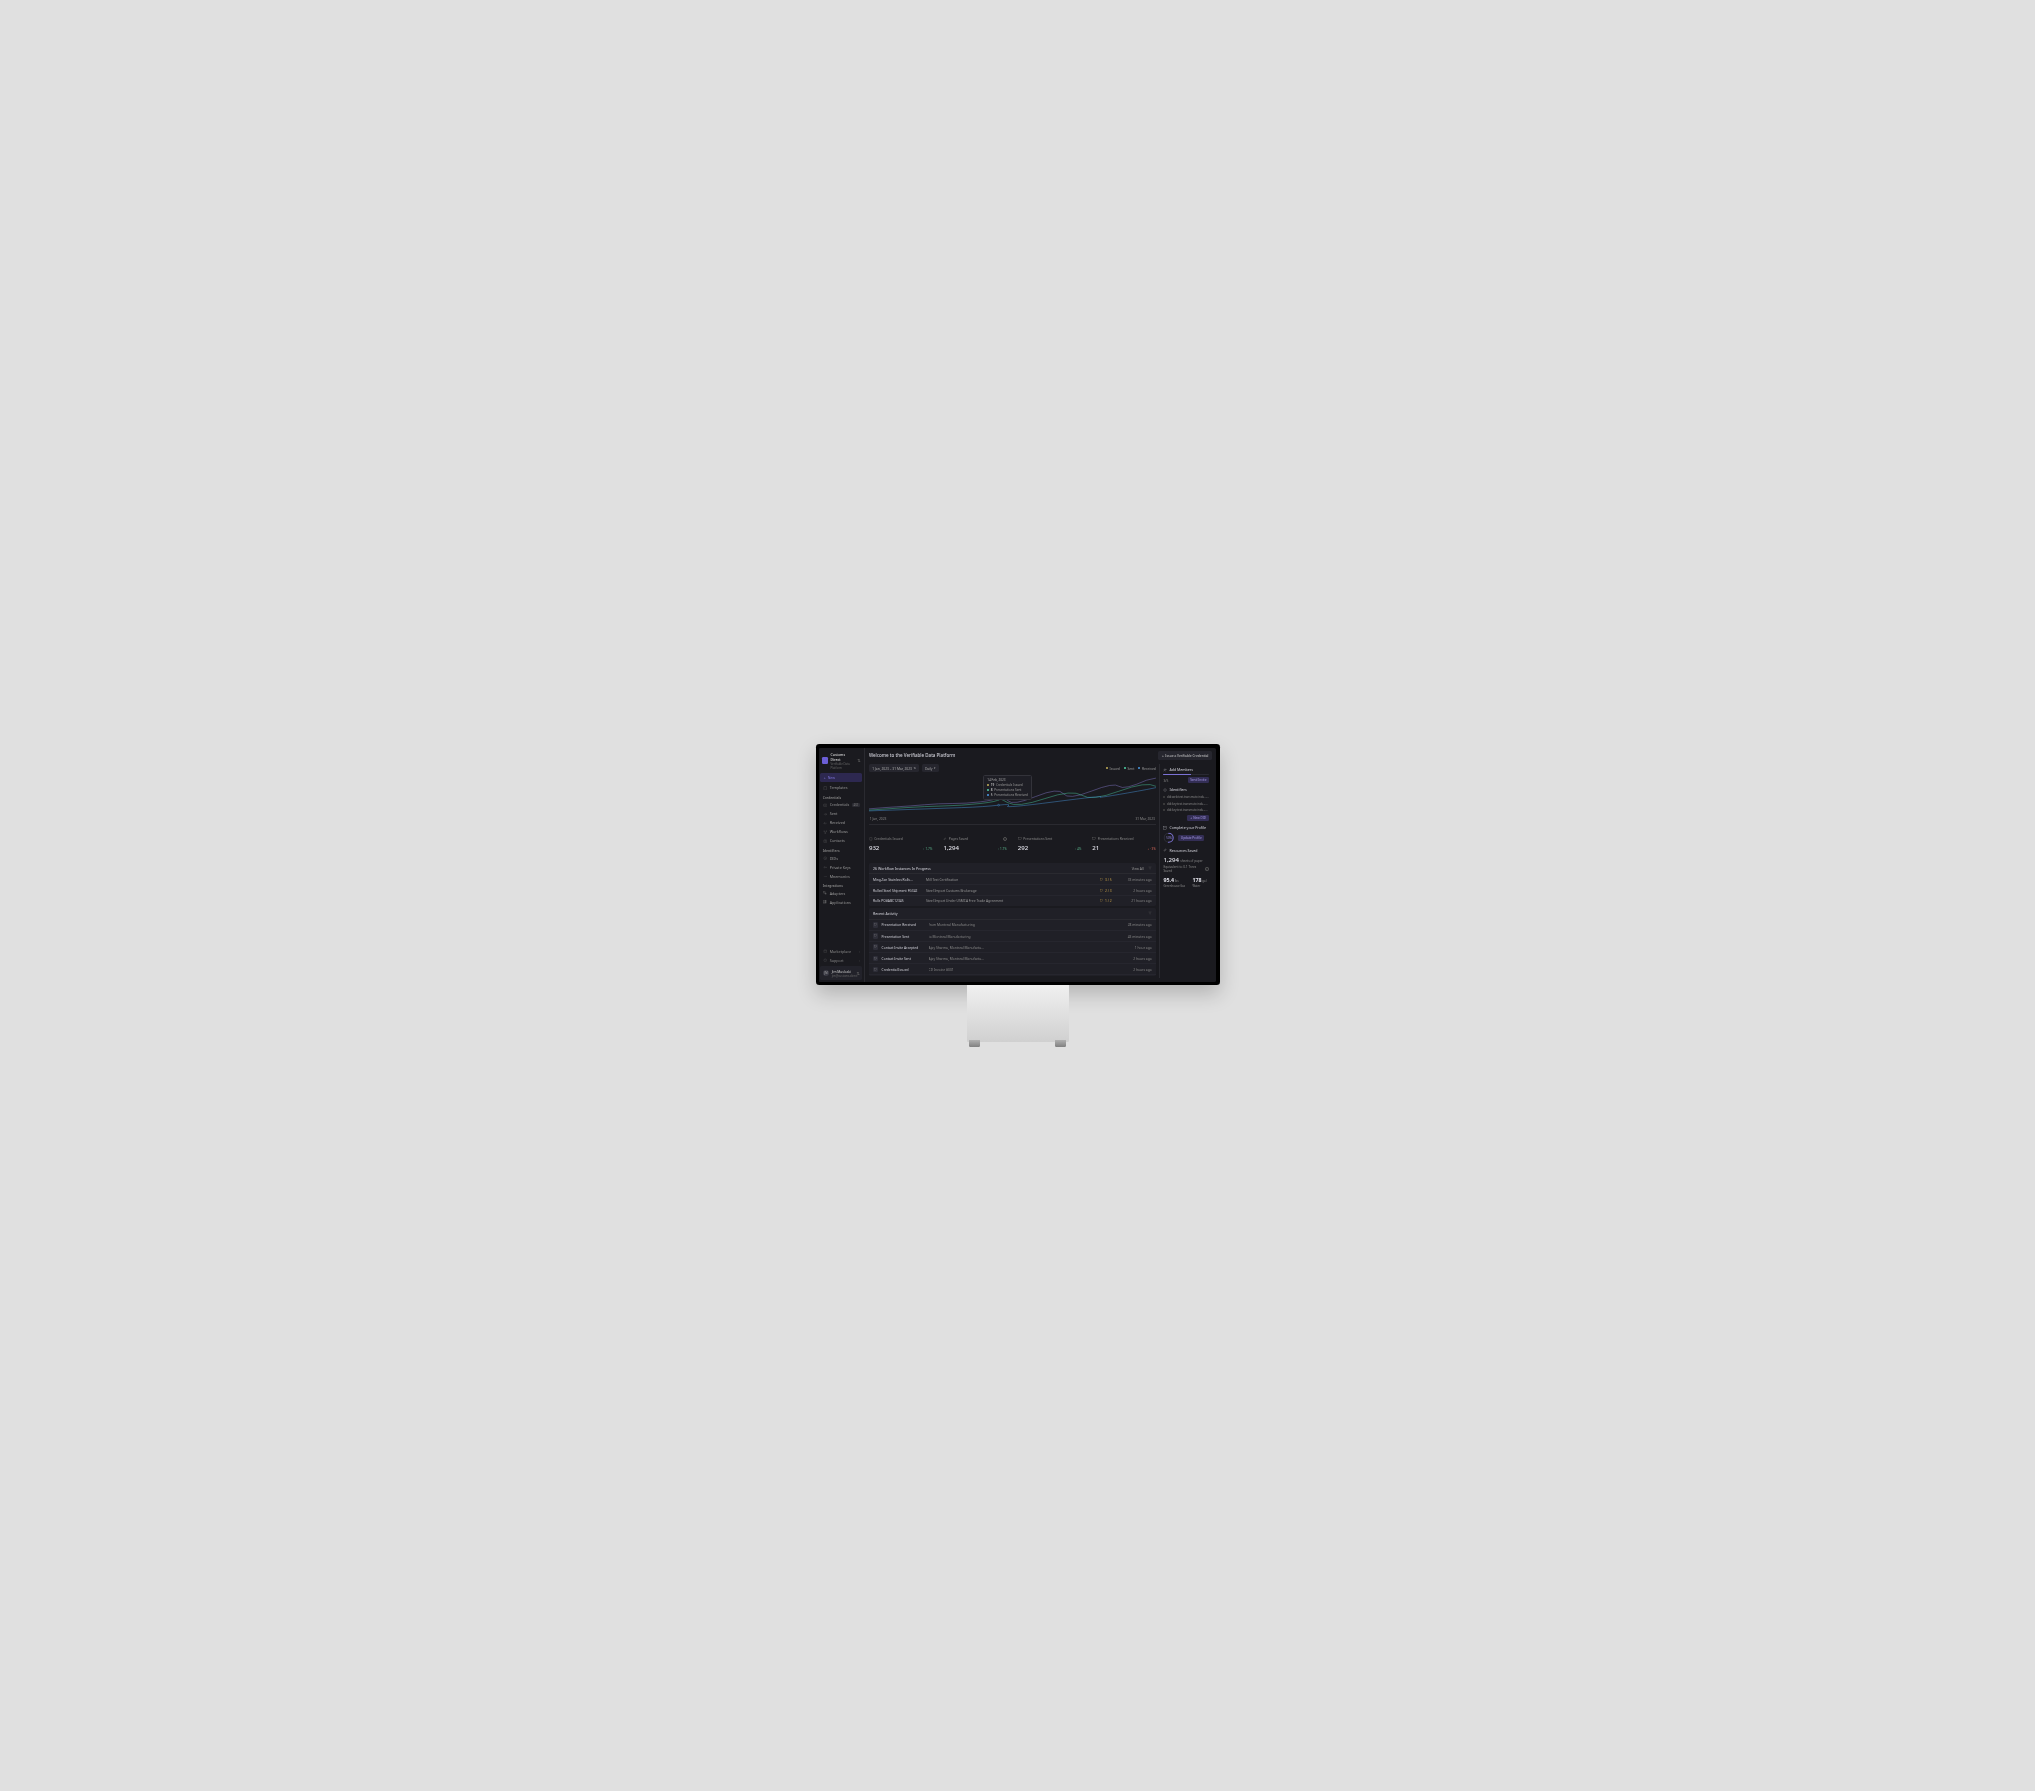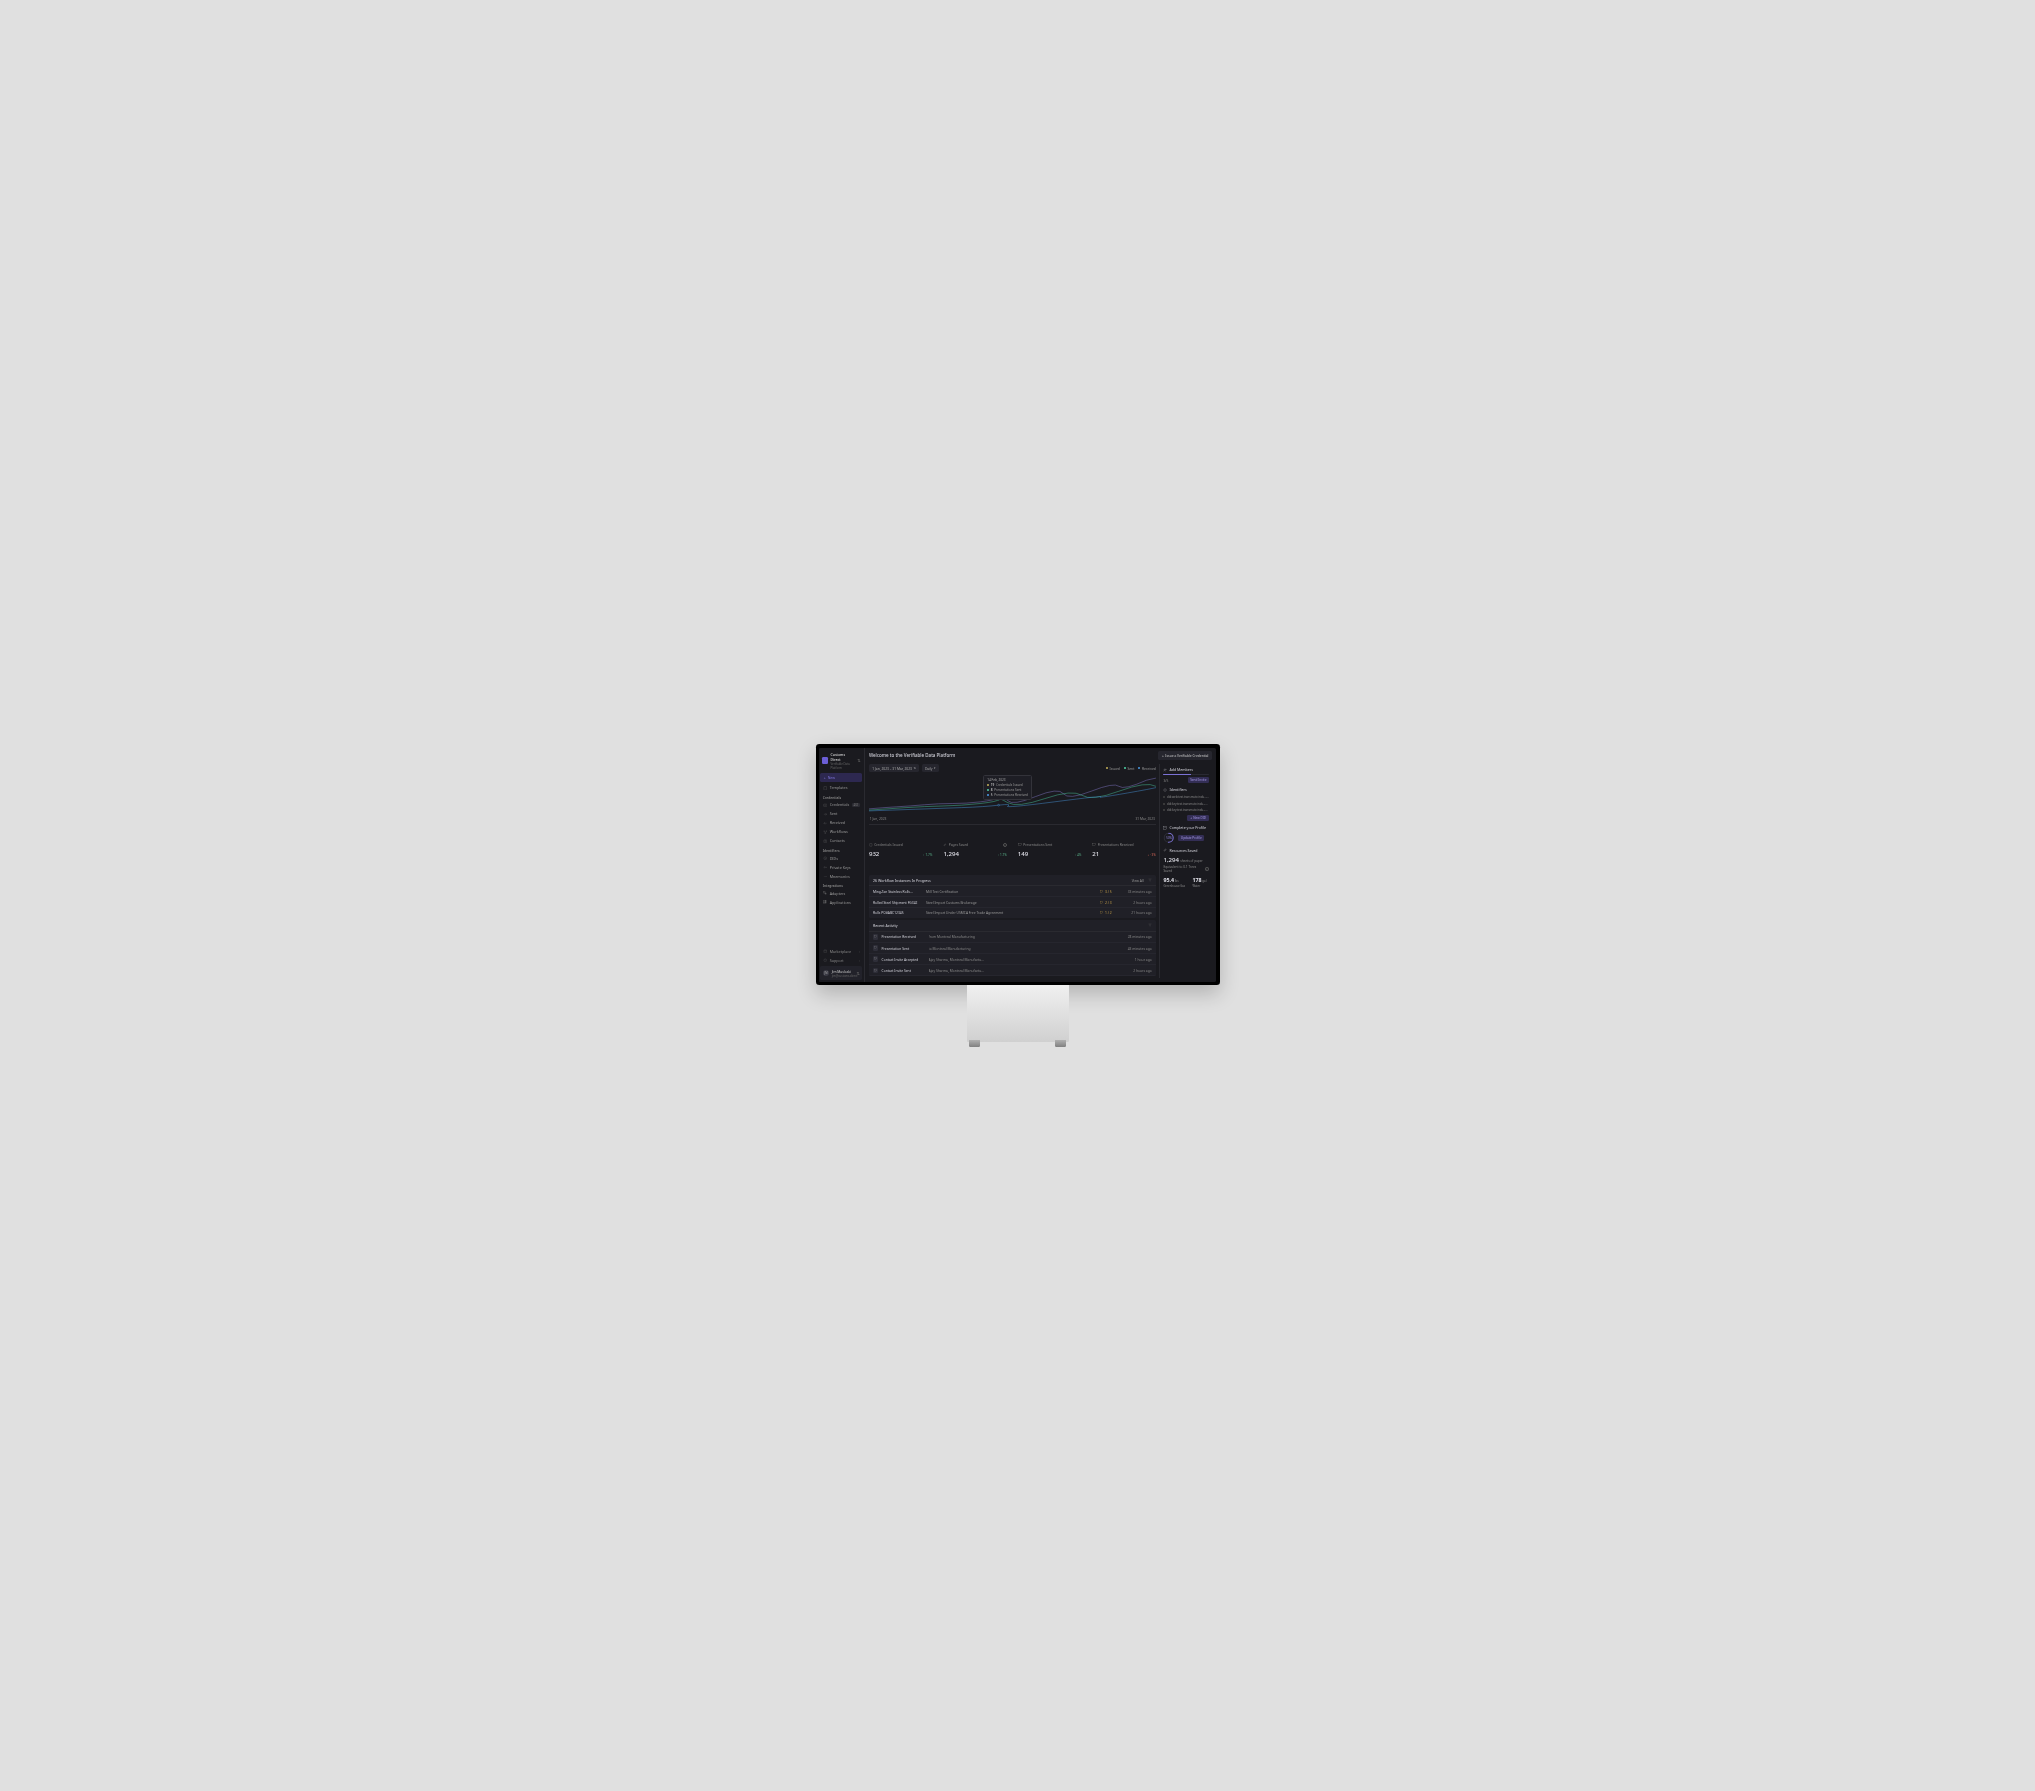--- a/index.html
+++ b/index.html
@@ -35,21 +35,21 @@
 .d-yel{background:#c4b05a}
 .d-grn{background:#4fd5a8}
 .d-blu{background:#4a9de8}
 .chart{height:41px;position:relative;margin-bottom:1.2px}
 .chart svg{width:100%;height:100%}
 .tooltip{position:absolute;top:0.8px;left:114px;background:#1e1e25;border:0.4px solid #33333a;border-radius:1.6px;padding:2.4px 3.3px;font-size:3.1px}
 .tp-date{color:#aaa;margin-bottom:1.2px}
 .tp-row{display:flex;align-items:center;gap:1.6px;color:#999;margin-top:0.8px}
 .tp-n{color:#ccc;font-weight:500}
 .dates{display:flex;justify-content:space-between;color:#888;font-size:3.3px;margin-bottom:3.3px;padding:0 0.8px}
-.stats{display:flex;gap:11px;border-top:0.4px solid #2a2a30;padding:17px 0}
+.stats{display:flex;gap:11px;border-top:0.4px solid #2a2a30;padding:11px 0}
 .stat{flex:1}
 .stat-h{display:flex;align-items:center;gap:1.6px;color:#888;font-size:3.3px;margin-bottom:1.6px}
 .stat-row{display:flex;align-items:baseline;justify-content:space-between}
 .stat-v{color:#e0e0e8;font-size:6.1px;font-weight:500}
 .delta{font-size:3.1px}
 .up{color:#5ab38a}
 .down{color:#d86a5a}
 .info-ic{margin-left:auto;width:4.1px;height:4.1px;border:0.4px solid #555;border-radius:50%;display:flex;align-items:center;justify-content:center;font-size:2.4px;color:#666}
 .panel{background:#202027;border-radius:1.6px;margin-bottom:2.4px}
 .pan-h{display:flex;align-items:center;padding:2.8px 4.1px;border-bottom:0.4px solid #2a2a30}
@@ -326,21 +326,21 @@
                   </div>
   </div>
   <div class="stat">
    <div class="stat-h">
                     <svg width="3.7" height="3.7" viewBox="0 0 16 16" fill="none" stroke="#888">
                       <rect x="2" y="3" width="12" height="8"></rect>
                     </svg>
                     <span>Presentations Sent</span>
                   </div>
    <div class="stat-row">
-                    <span class="stat-v">149</span>
+                    <span class="stat-v">292</span>
                     <span class="delta up">↑ 4%</span>
                   </div>
   </div>
   <div class="stat">
    <div class="stat-h">
                     <svg width="3.7" height="3.7" viewBox="0 0 16 16" fill="none" stroke="#888">
                       <rect x="2" y="3" width="12" height="8"></rect>
                     </svg>
                     <span>Presentations Received</span>
                   </div>

